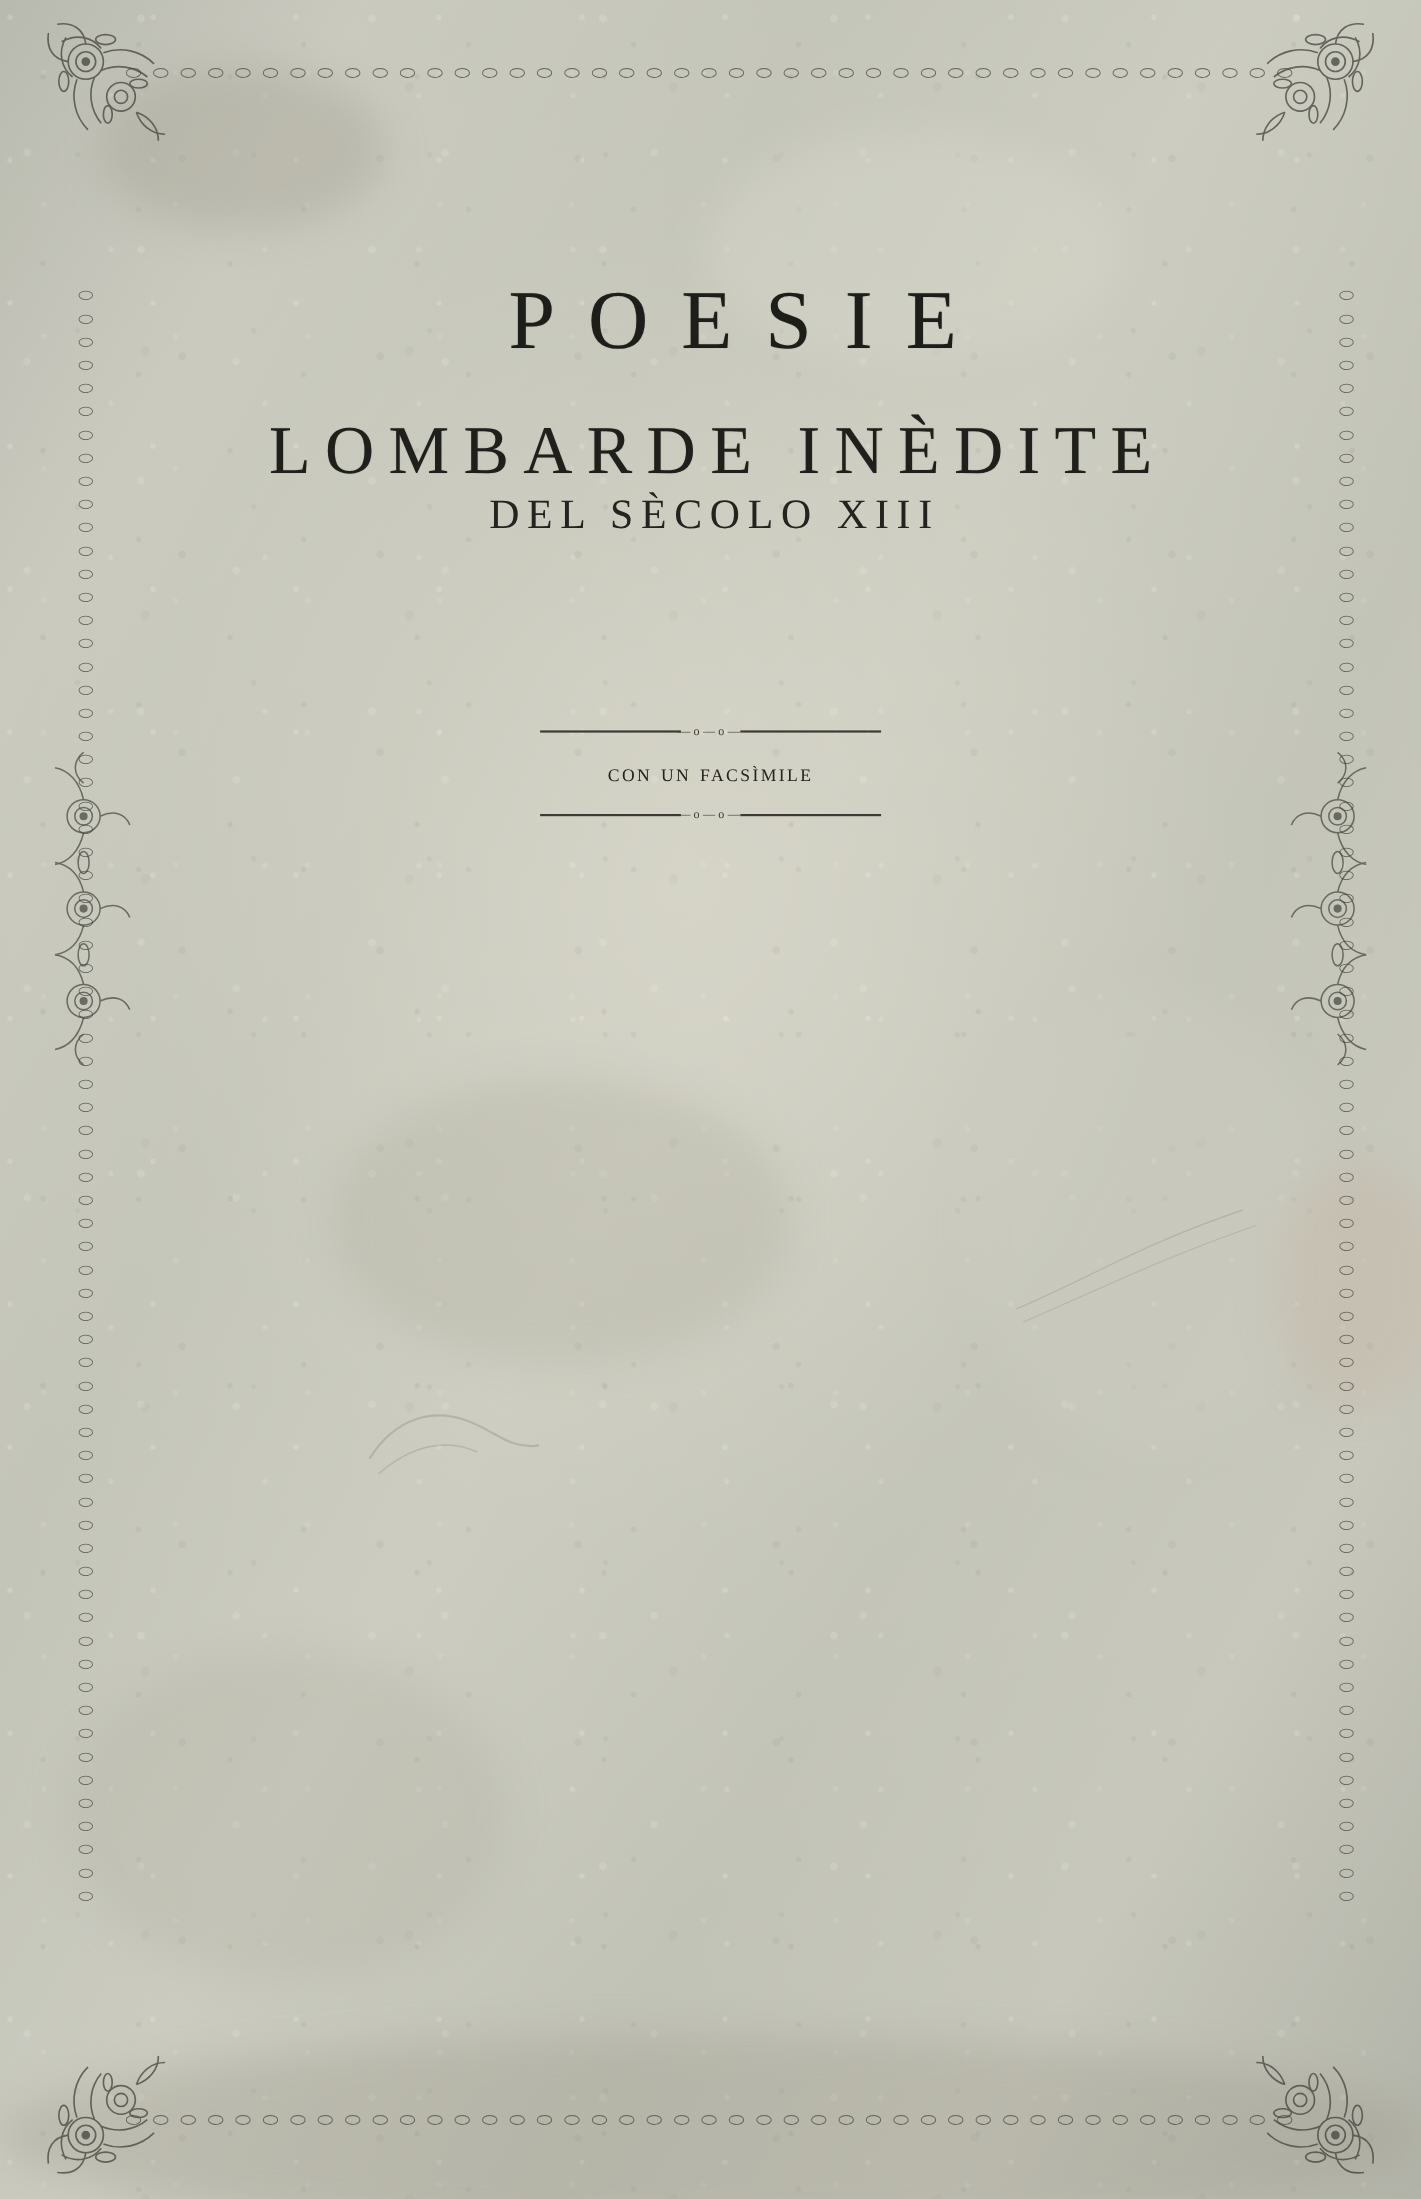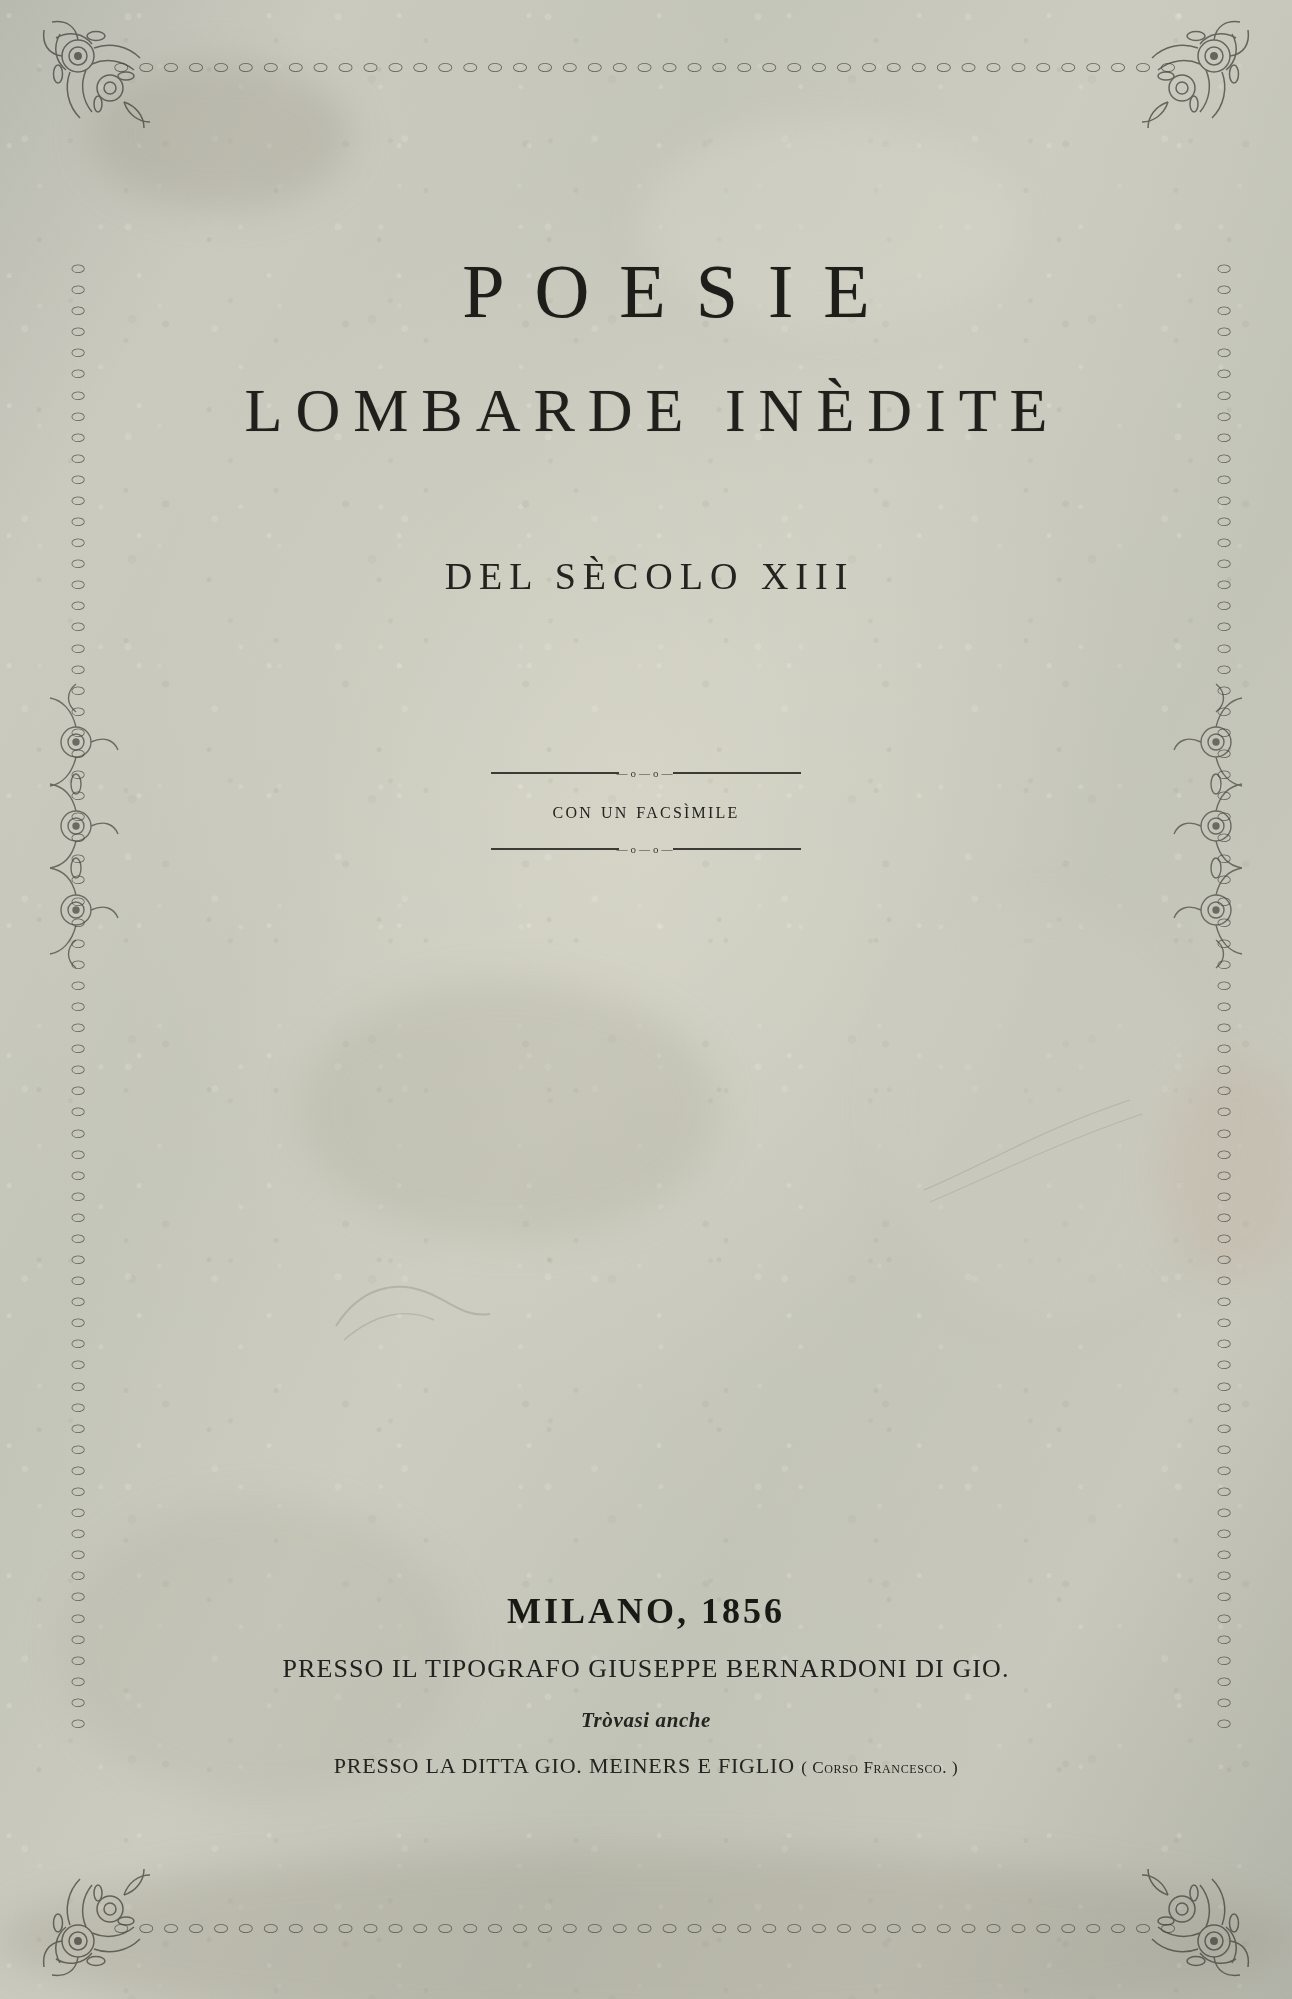--- a/index.html
+++ b/index.html
@@ -137,21 +137,20 @@
   }
   .title-sub {
     margin-top: 40px;
     font-size: 62px;
     letter-spacing: 13px;
     text-indent: 13px;
     color: #1f1f1b;
     text-shadow: 0 0 1px rgba(80,78,70,.40);
   }
   .title-third {
-    margin-top: 108px;
     font-size: 38px;
     letter-spacing: 7px;
     text-indent: 7px;
     color: #232320;
   }
 
   .edition-block {
     margin-top: 150px;
     display: inline-block;
     text-align: center;
@@ -458,22 +457,14 @@
       <div class="rule">
         <i>—o—o—</i>
       </div>
       <p class="ed-line2">con un facsìmile</p>
       <div class="rule">
         <i>—o—o—</i>
       </div>
     </div>
   </div>
 
-  <div class="imprint">
-    <div class="imp-city">MILANO, 1856</div>
-    <div class="imp-printer">PRESSO IL TIPOGRAFO GIUSEPPE BERNARDONI DI GIO.</div>
-    <div class="imp-found">Tròvasi anche</div>
-    <div class="imp-seller">
-      <span>PRESSO LA DITTA GIO. MEINERS E FIGLIO </span><small>( Corso Francesco. )</small>
-    </div>
-  </div>
 
 </div>
 
 </body></html>

